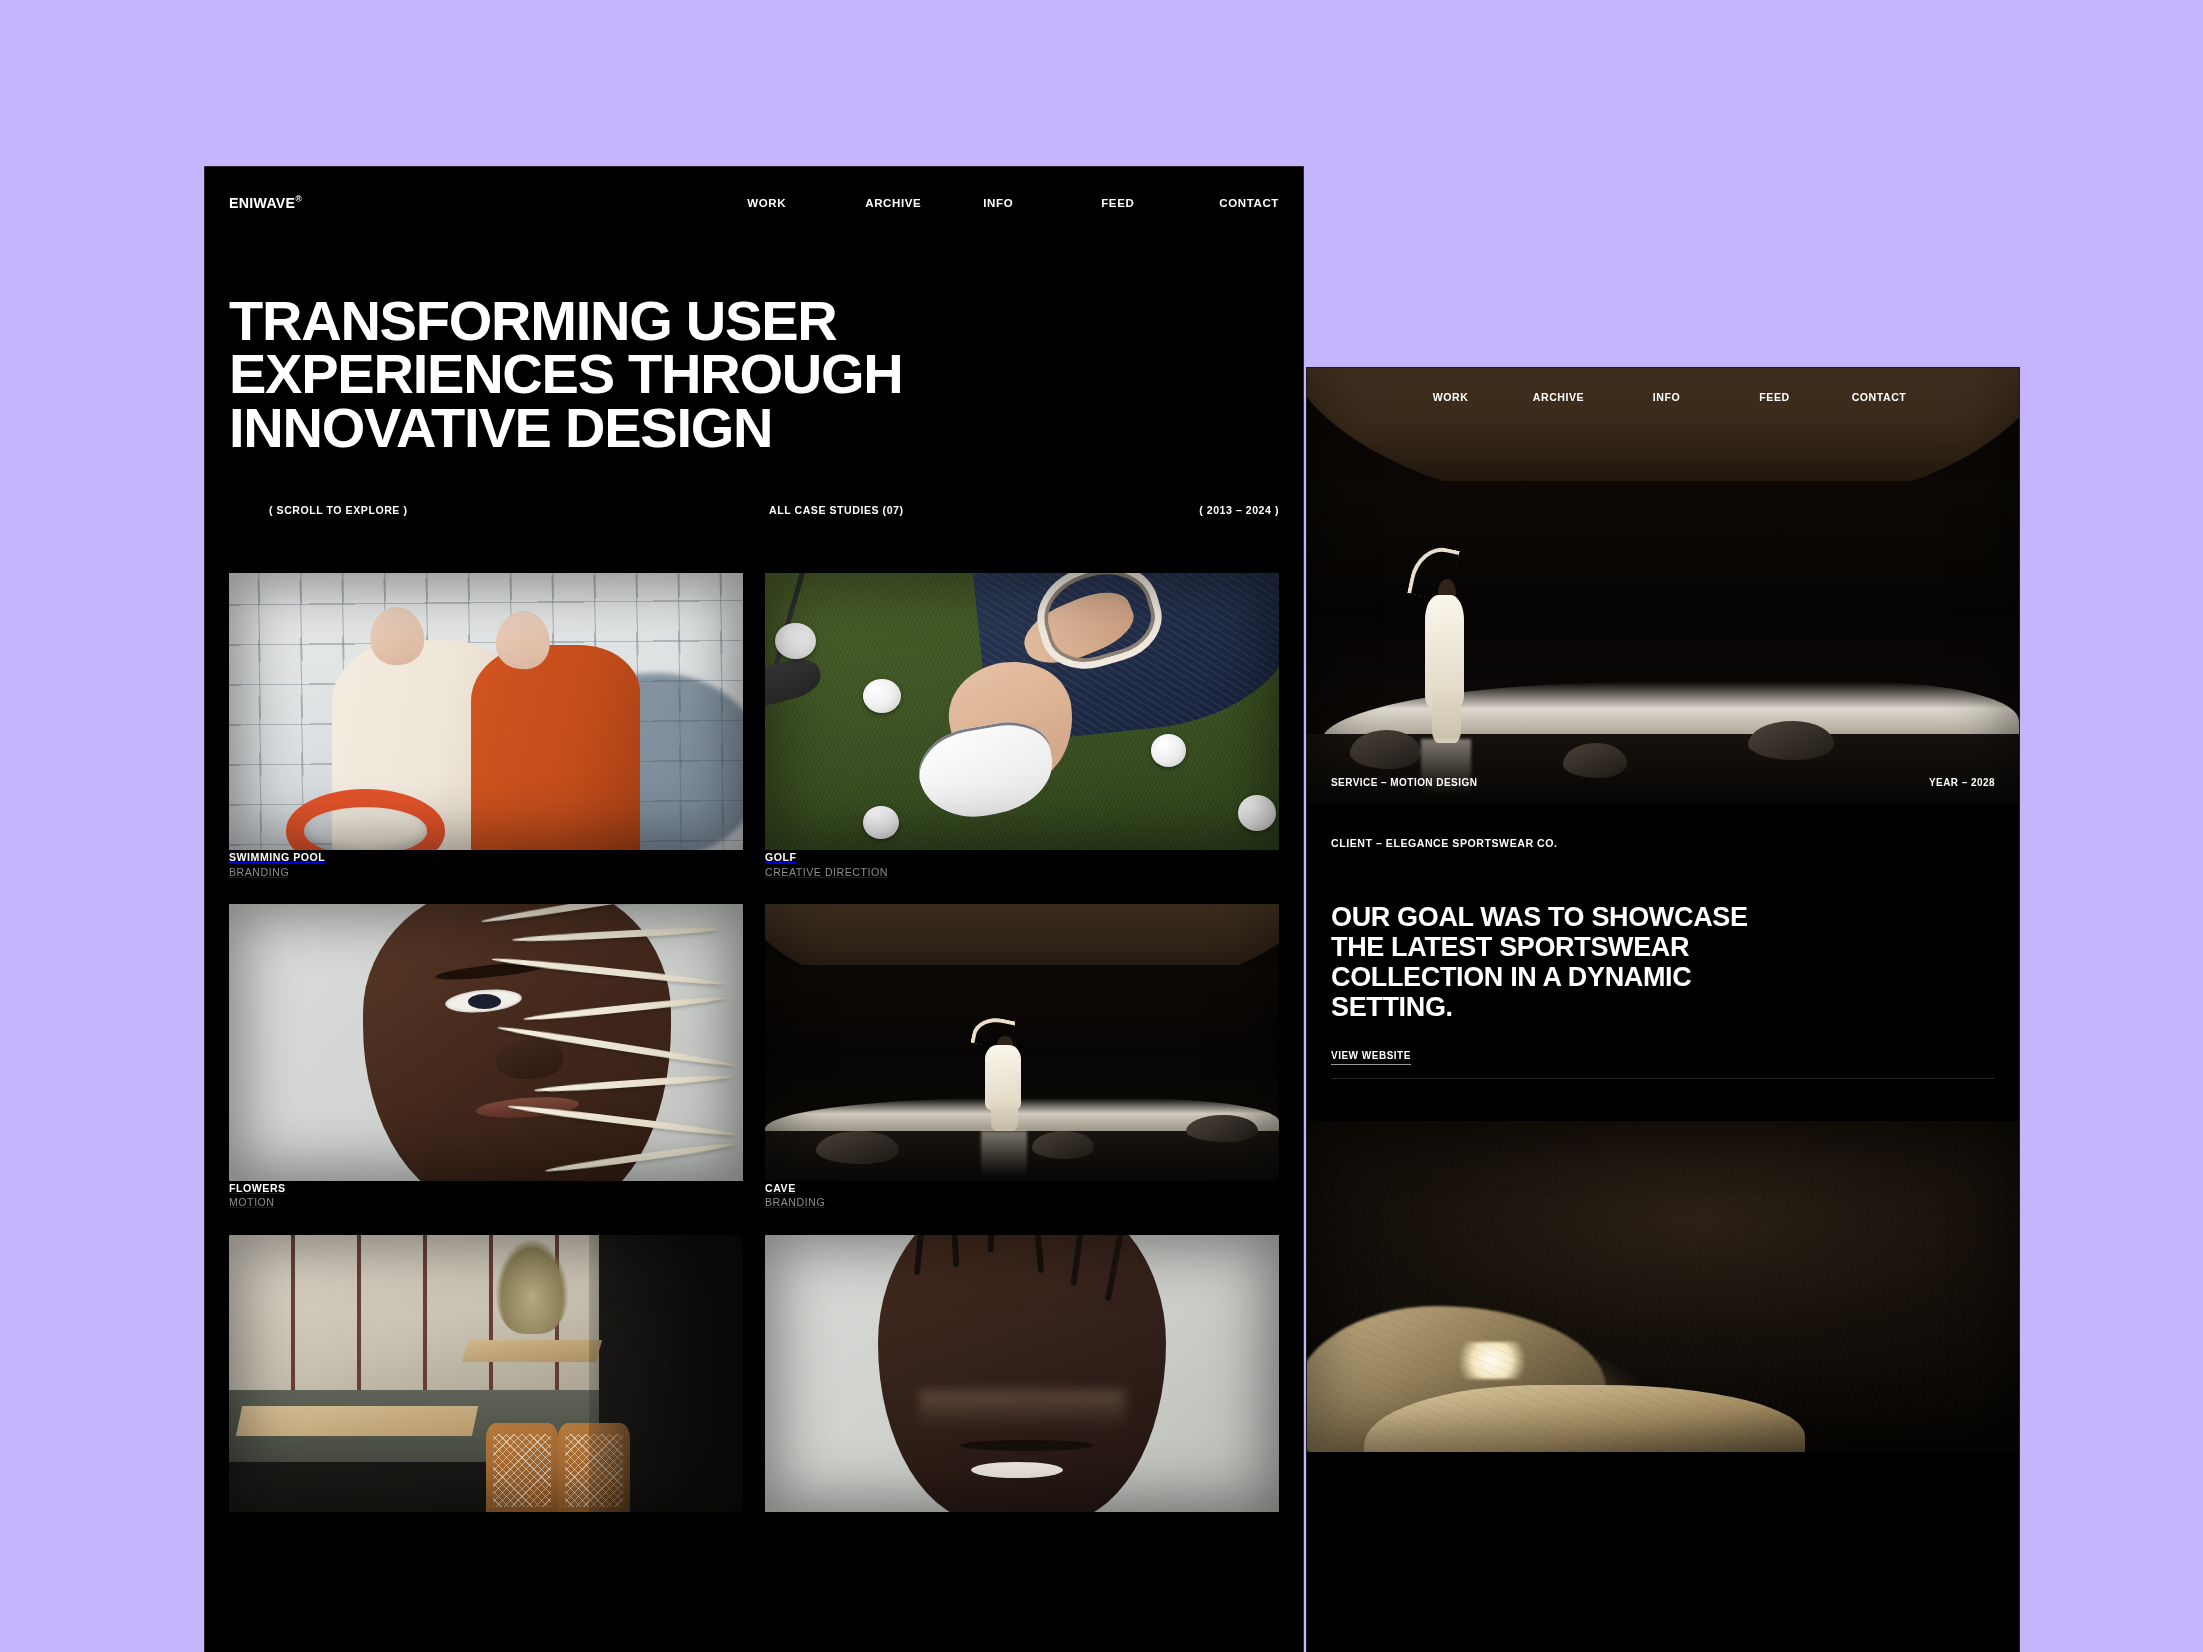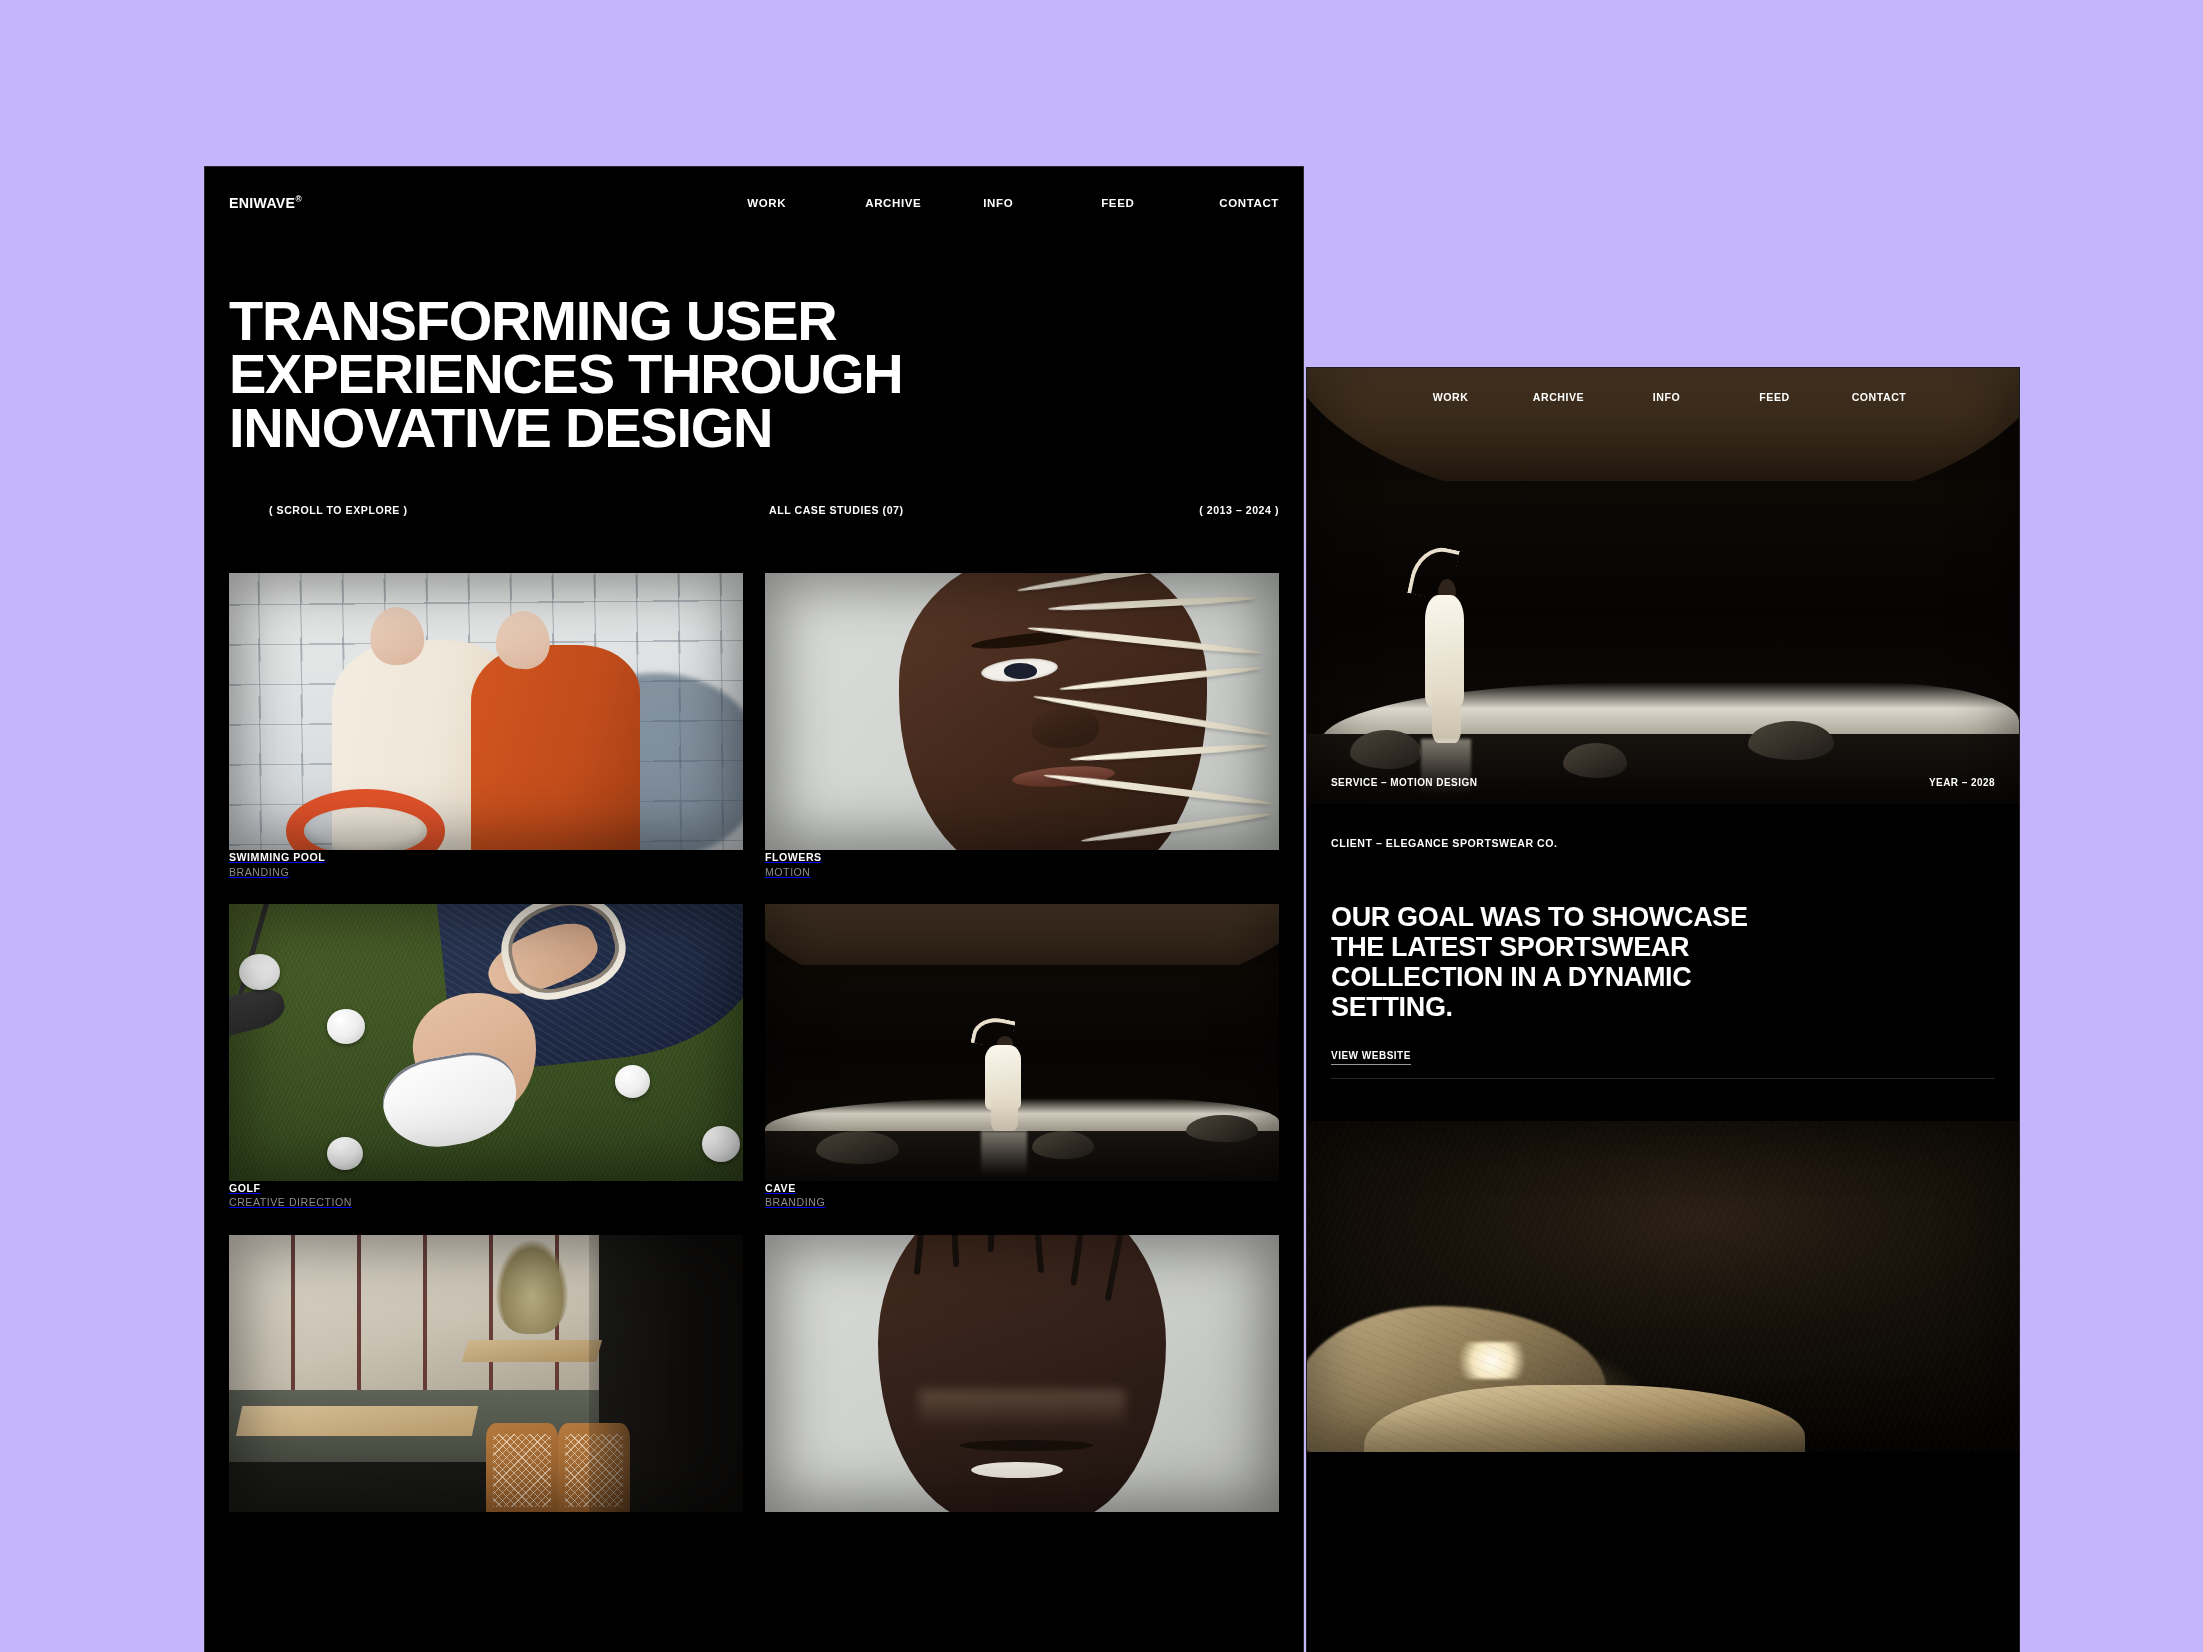--- a/index.html
+++ b/index.html
@@ -529,20 +529,49 @@
             <div class="fig-b"></div>
             <div class="head-a"></div>
             <div class="head-b"></div>
             <div class="ring"></div>
           </div>
           <div class="vignette"></div>
         </div>
         <div class="card-caption">
           <div class="card-title">SWIMMING POOL</div>
           <div class="card-sub">BRANDING</div>
+        </div>
+      </a>
+
+      <a class="card" href="#">
+        <div class="card-media">
+          <div class="ph ph-golf">
+            <div class="turf"></div>
+            <div class="sweater">
+                <div class="sweater-rib"></div>
+              </div>
+            <div class="arm"></div>
+            <div class="collar"></div>
+            <div class="face"></div>
+            <div class="visor"></div>
+            <div class="club">
+                <div class="shaft"></div>
+                <div class="head"></div>
+              </div>
+            <div class="ball" style="left:2%;  top:18%; width:8%;  height:13%;"></div>
+            <div class="ball" style="left:19%; top:38%; width:7.5%;height:12.5%;"></div>
+            <div class="ball" style="left:19%; top:84%; width:7%;  height:12%;"></div>
+            <div class="ball" style="left:75%; top:58%; width:7%;  height:12%;"></div>
+            <div class="ball" style="left:92%; top:80%; width:7.5%;height:13%;"></div>
+          </div>
+          <div class="vignette"></div>
+        </div>
+        <div class="card-caption">
+          <div class="card-title">GOLF</div>
+          <div class="card-sub">CREATIVE DIRECTION</div>
         </div>
       </a>
 
       <a class="card" href="#">
         <div class="card-media">
           <div class="ph ph-flowers">
             <div class="face"></div>
             <div class="brow"></div>
             <div class="eye"></div>
             <div class="pupil"></div>
@@ -563,49 +592,20 @@
           <div class="vignette"></div>
         </div>
         <div class="card-caption">
           <div class="card-title">FLOWERS</div>
           <div class="card-sub">MOTION</div>
         </div>
       </a>
 
       <a class="card" href="#">
         <div class="card-media">
-          <div class="ph ph-golf">
-            <div class="turf"></div>
-            <div class="sweater">
-                <div class="sweater-rib"></div>
-              </div>
-            <div class="arm"></div>
-            <div class="collar"></div>
-            <div class="face"></div>
-            <div class="visor"></div>
-            <div class="club">
-                <div class="shaft"></div>
-                <div class="head"></div>
-              </div>
-            <div class="ball" style="left:2%;  top:18%; width:8%;  height:13%;"></div>
-            <div class="ball" style="left:19%; top:38%; width:7.5%;height:12.5%;"></div>
-            <div class="ball" style="left:19%; top:84%; width:7%;  height:12%;"></div>
-            <div class="ball" style="left:75%; top:58%; width:7%;  height:12%;"></div>
-            <div class="ball" style="left:92%; top:80%; width:7.5%;height:13%;"></div>
-          </div>
-          <div class="vignette"></div>
-        </div>
-        <div class="card-caption">
-          <div class="card-title">GOLF</div>
-          <div class="card-sub">CREATIVE DIRECTION</div>
-        </div>
-      </a>
-
-      <a class="card" href="#">
-        <div class="card-media">
           <div class="ph ph-cave">
             <div class="roof"></div>
             <div class="dark"></div>
             <div class="ground"></div>
             <div class="pool"></div>
             <div class="rock" style="left:10%;bottom:6%;width:16%;height:12%;"></div>
             <div class="rock" style="left:52%;bottom:8%;width:12%;height:10%;"></div>
             <div class="rock" style="left:82%;bottom:14%;width:14%;height:10%;"></div>
             <div class="figure">
                 <div class="arms"></div>

